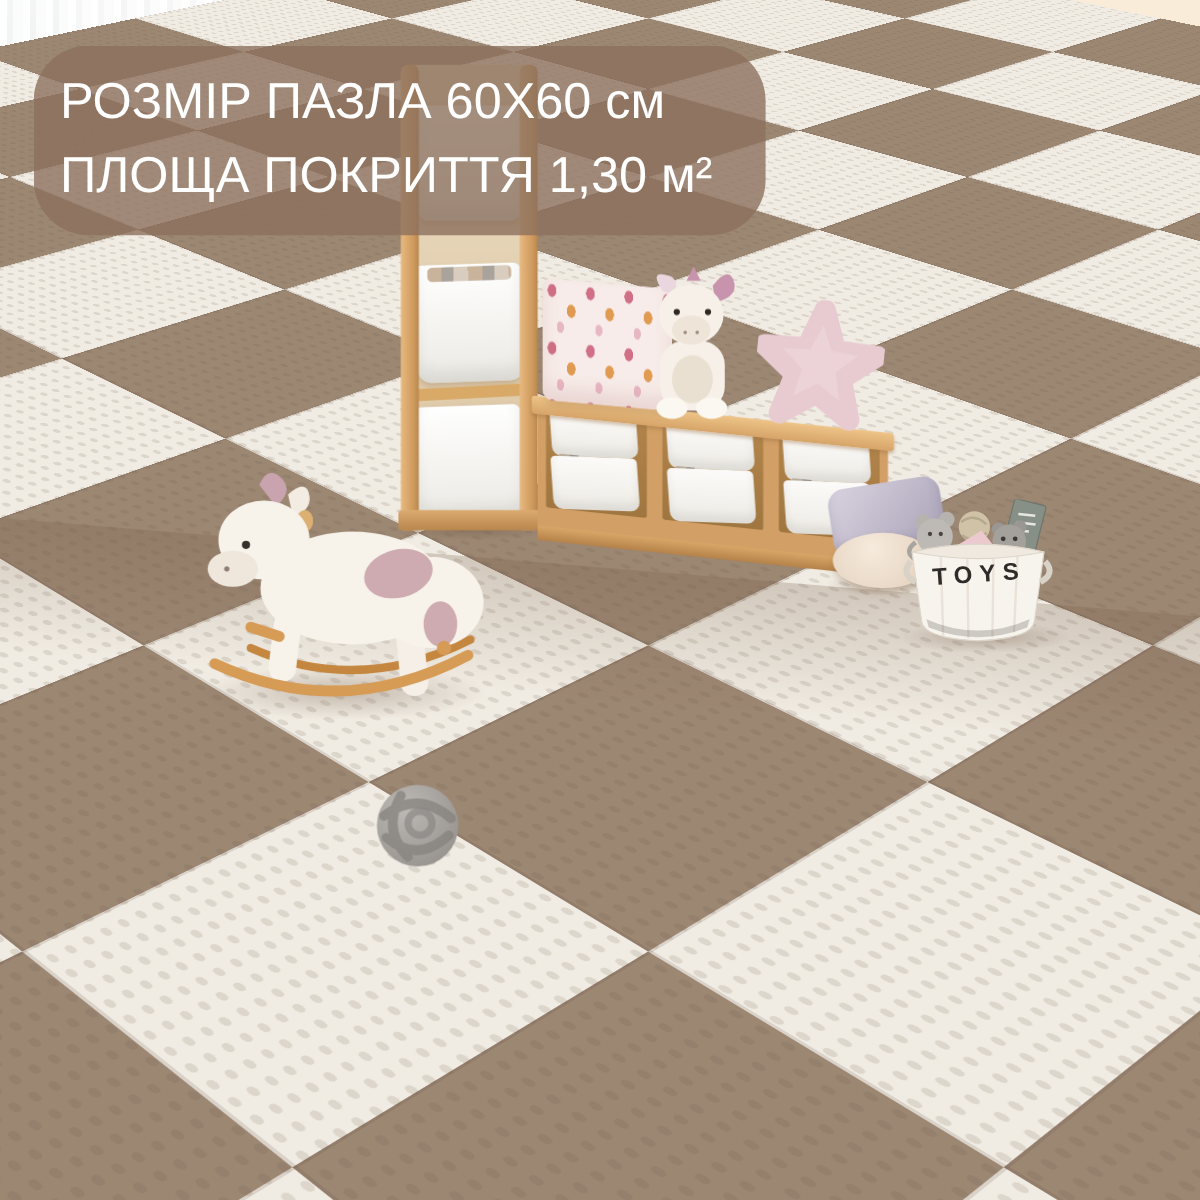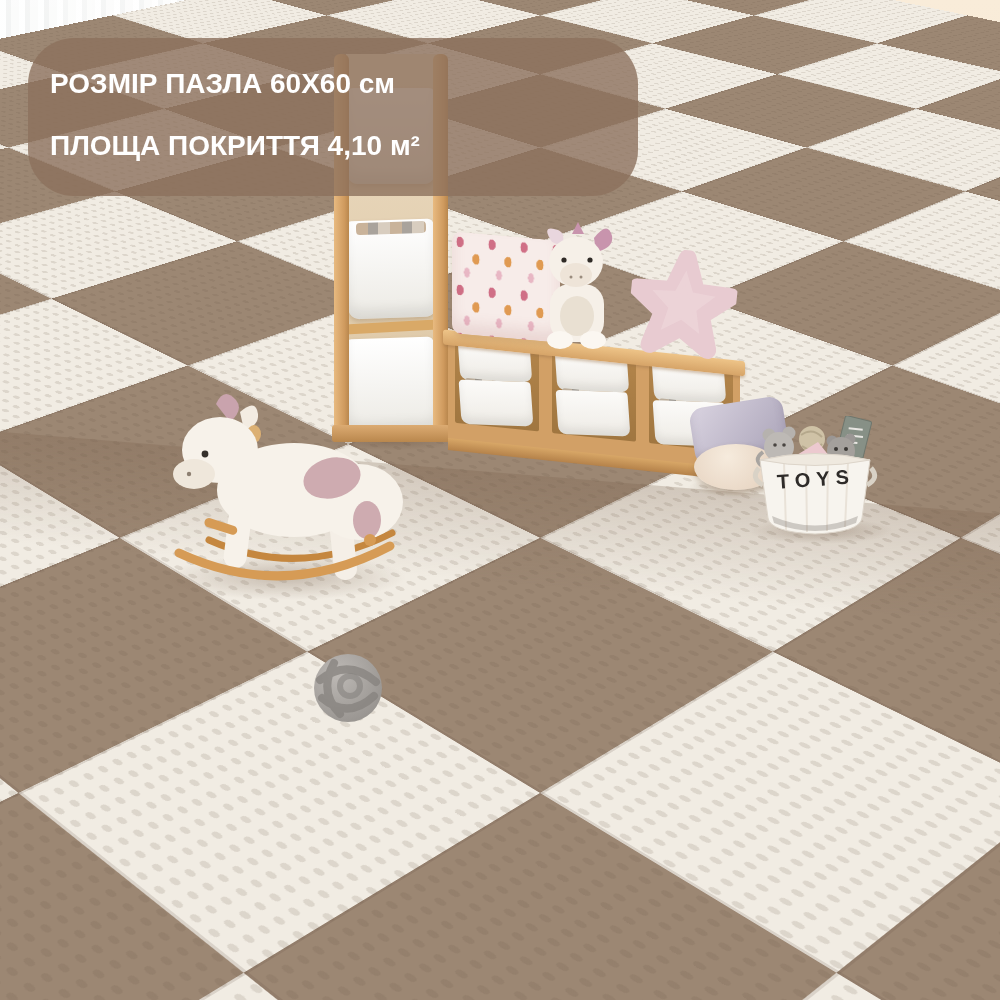--- a/index.html
+++ b/index.html
@@ -85,21 +85,21 @@
   .lav-pillow{left:692px;top:402px;width:94px;height:58px;border-radius:14px;transform:rotate(-9deg);
     background:linear-gradient(135deg,#d9d3e0,#a9a2b7);box-shadow:inset 0 -8px 10px rgba(80,70,100,.2);}
 
   
   .toys-label{left:768px;top:468px;width:96px;text-align:center;font-weight:bold;font-size:20px;
     letter-spacing:6px;color:#2e2b29;transform:rotate(-4deg);}
 
   
   .info-overlay{left:28px;top:38px;width:566px;border-radius:46px;padding:15px 22px 19px;
     background:rgba(140,112,92,.80);color:#fff;}
-  .info-overlay .ln{font-size:28px;font-weight:700;line-height:62px;white-space:nowrap;}
+  .info-overlay .ln{font-size:42px;font-weight:400;line-height:62px;white-space:nowrap;}
 
   
   .floor{left:0;top:0;width:1000px;height:1000px;
     clip-path:polygon(0 436,46% 452,100% 520,100% 100%,0 100%);}
   .mat-plane{position:absolute;left:-2060px;top:-1910px;width:5200px;height:5200px;
     transform-origin:50% 50%;
     transform:perspective(1800px) rotateX(56deg) rotateZ(45deg);
     background-color:#f1ece3;
     background-image:
       radial-gradient(11px 6px at 12px 8px,rgba(104,86,70,.15) 55%,rgba(0,0,0,0) 61%),
@@ -285,16 +285,16 @@
           <stop offset="100%" stop-color="#96928e"></stop>
       </radialGradient>
     </defs>
     <circle cx="36" cy="36" r="34" fill="url(#bg1)"></circle>
     <path d="M8,28 Q36,6 64,30 M10,46 Q36,68 62,44 M22,11 Q6,40 28,62" stroke="#86827e" stroke-width="8" fill="none" opacity=".75" stroke-linecap="round"></path>
     <circle cx="38" cy="34" r="10" stroke="#86827e" stroke-width="6" fill="none" opacity=".6"></circle>
   </svg>
 
   <div class="abs info-overlay">
     <div class="ln">РОЗМІР ПАЗЛА 60X60 см</div>
-    <div class="ln">ПЛОЩА ПОКРИТТЯ 4,10 м²</div>
+    <div class="ln">ПЛОЩА ПОКРИТТЯ 1,30 м²</div>
   </div>
 
 </div>
 
 </body></html>

